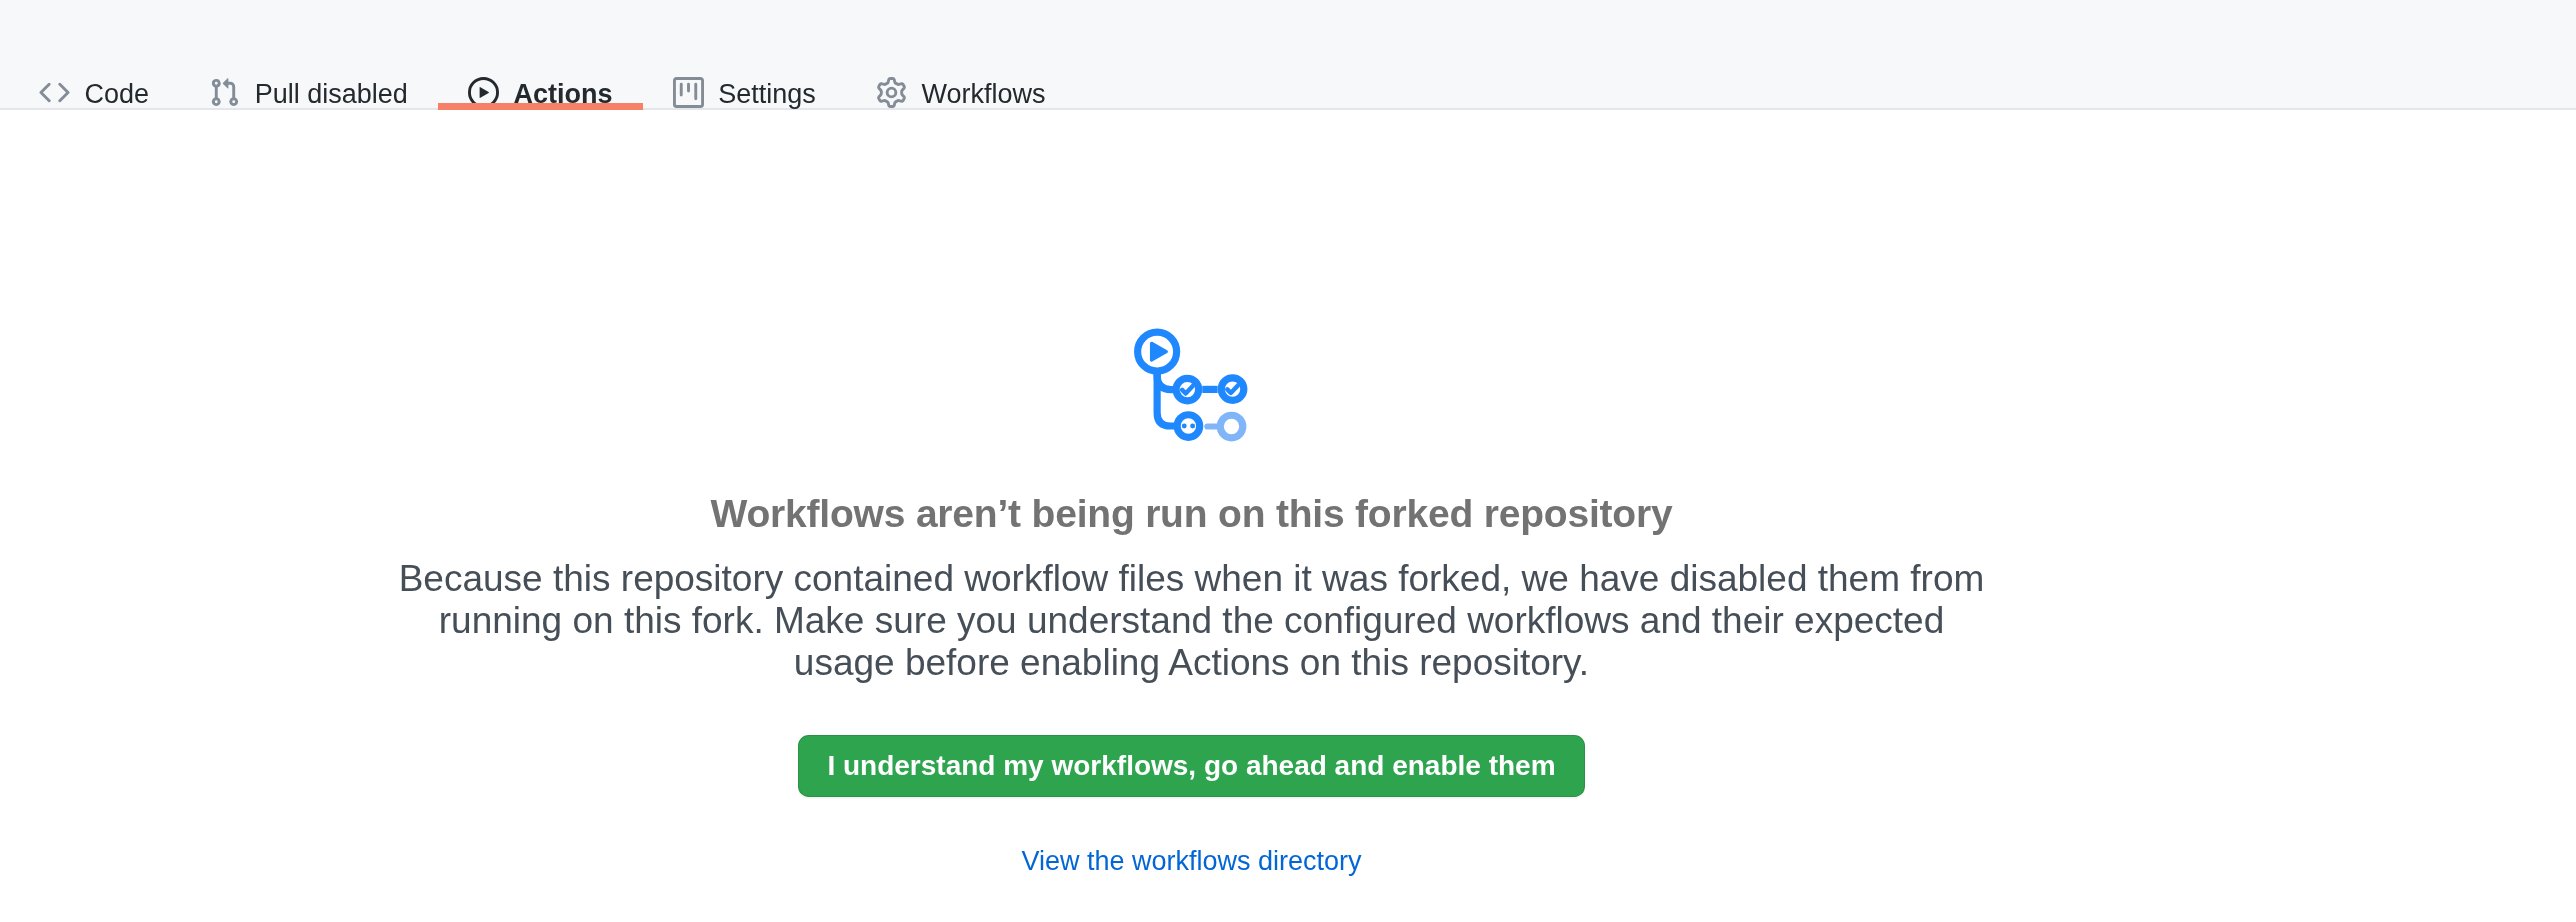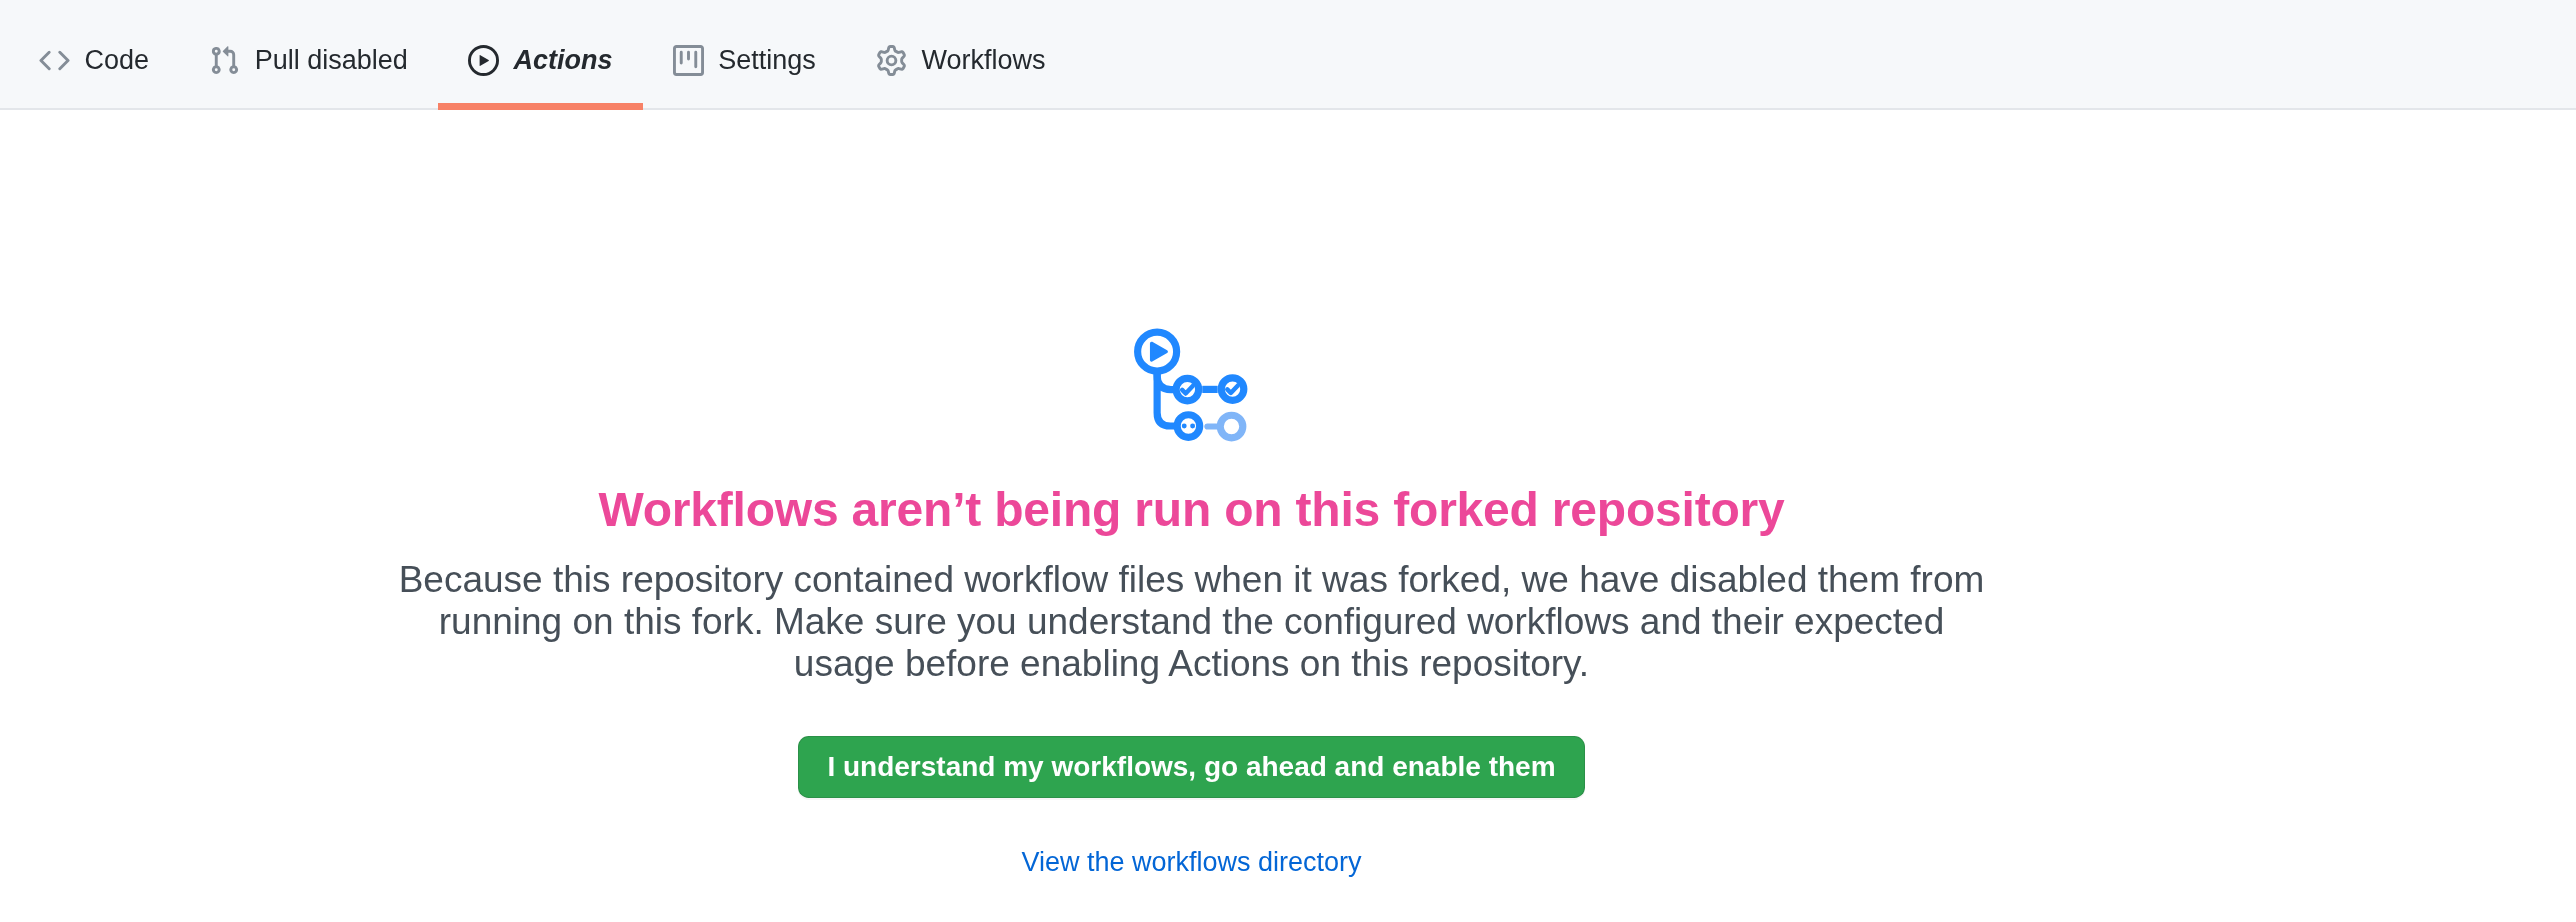--- a/index.html
+++ b/index.html
@@ -16,32 +16,32 @@
     align-items: stretch;
     height: 110px;
     background: #f6f8fa;
     border-bottom: 2px solid #e3e6ea;
     padding-left: 8.8px;
     padding-top: 13.7px;
   }
   .tab {
     position: relative;
     display: flex;
-    align-items: center;
+    align-items: flex-end;
     gap: 14.7px;
     padding: 0 30px;
     font-size: 27px;
     line-height: 1;
     color: #24292e;
     text-decoration: none;
     cursor: pointer;
     white-space: nowrap;
   }
   .tab .octicon { width: 31px; height: 31px; fill: #848d97; flex: none; }
-  .tab.selected { font-weight: 700; font-style: italic; }
+  .tab.selected { font-weight: 700; }
   .tab.selected .octicon { fill: #24292e; }
   .tab.selected::after {
     content: "";
     position: absolute;
     left: 0; right: 0; bottom: -2px;
     height: 6.8px;
     background: #f78166;
   }
 
   
@@ -49,25 +49,25 @@
   .blankslate {
     width: 2383px;                 
     display: flex;
     flex-direction: column;
     align-items: center;
     text-align: center;
     padding-top: 217px;
   }
   .workflow-art { width: 115px; height: 118px; }
   .blankslate h2 {
-    margin-top: 37px;
-    font-size: 48px;
+    margin-top: 47px;
+    font-size: 39px;
     font-weight: 700;
     letter-spacing: -0.2px;
-    color: #ec4899;
+    color: #737373;
   }
   .blankslate p {
     margin-top: 21.5px;
     max-width: 1603px;
     font-size: 37px;
     line-height: 42px;
     color: #464f58;
   }
   .enable-btn {
     margin-top: 51px;

